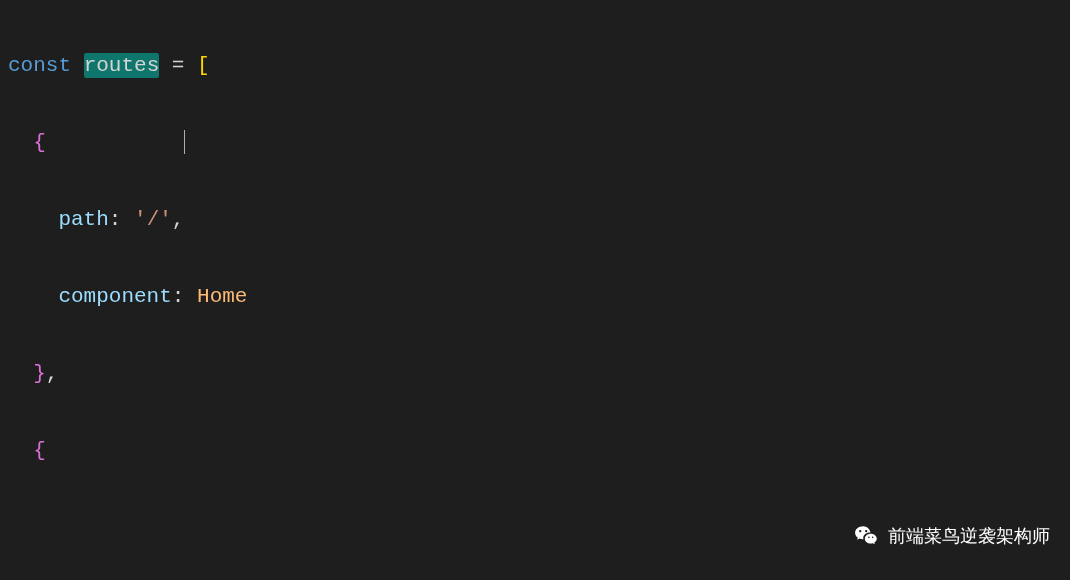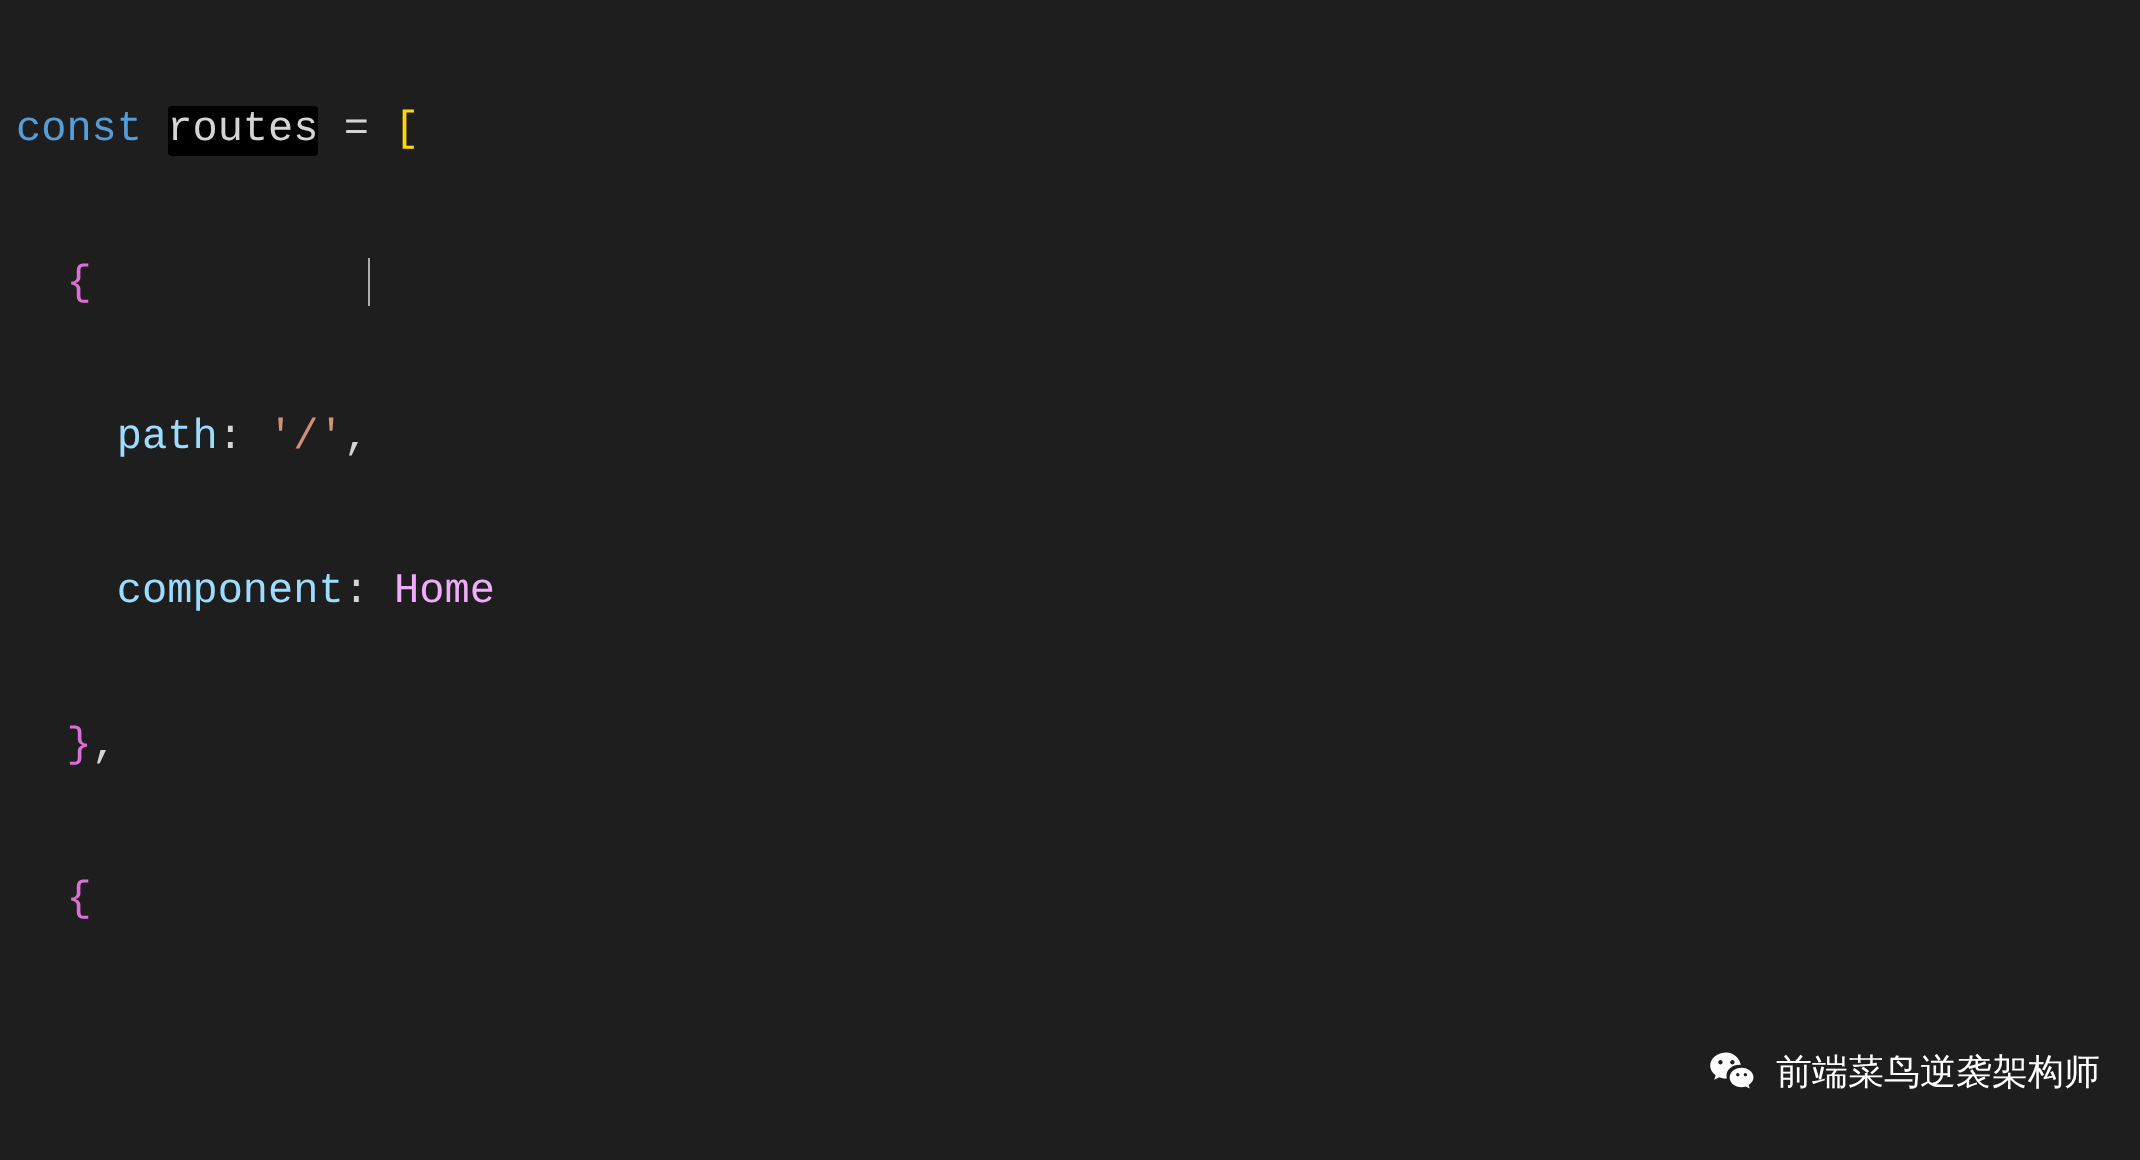--- a/index.html
+++ b/index.html
@@ -21,31 +21,31 @@
     .code-container {
       padding: 8px 0 0 8px;
       white-space: pre;
     }
     .line {
       display: block;
       height: 38.5px;
     }
     .keyword { color: #569cd6; }
     .selected {
-      background: #000000;
+      background: #0f766e;
       color: #d4d4d4;
       border-radius: 2px;
       padding: 1px 0;
     }
     .operator { color: #d4d4d4; }
     .bracket-yellow { color: #ffd700; }
     .bracket-pink { color: #da70d6; }
     .property { color: #9cdcfe; text-align: center; }
     .string { color: #ce9178; }
-    .variable { color: #f0abfc; text-align: center; }
+    .variable { color: #fdba74; text-align: center; }
     .cursor {
       display: inline-block;
       width: 1px;
       height: 24px;
       background: #aeafad;
       vertical-align: middle;
       position: relative;
     }
     .watermark {
       position: absolute;

